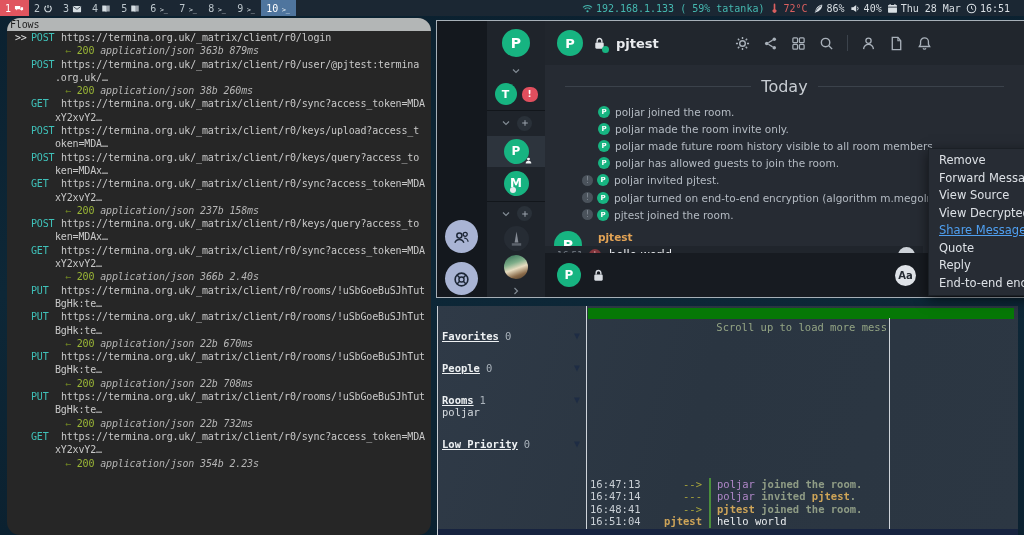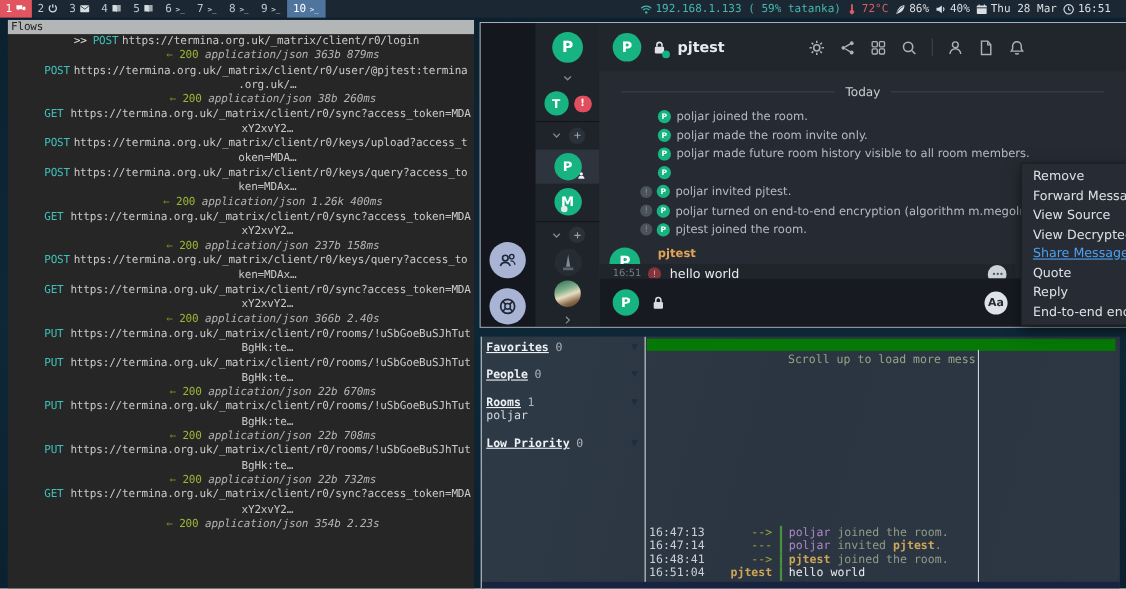--- a/index.html
+++ b/index.html
@@ -30,24 +30,24 @@
   .ws.urgent{background:#e0555f;color:#fff;}
   .ws.urgent .ic{color:#fff;}
   .ws.focused{background:#4f759e;color:#fff;}
   .ws.focused .ic{color:#e8f0f5;}
   .statusbar{margin-left:auto;display:flex;align-items:center;gap:5px;padding-right:14px;}
   .seg{display:flex;align-items:center;gap:3px;white-space:nowrap;}
   .seg .ic{font-size:11px;}
 
   
   .mitm{position:absolute;left:7px;top:18px;width:424px;height:517px;background:#262626;
-    font-family:"DejaVu Sans Mono",monospace;font-size:10px;letter-spacing:-0.15px;overflow:hidden;}
+    font-family:"DejaVu Sans Mono",monospace;font-size:10px;letter-spacing:-0.15px;overflow:hidden;border-radius:13px;}
   .mitm-title{background:#b3b6b6;color:#1e1e1e;height:13px;line-height:13px;padding-left:3px;}
   .flow-list{padding-left:8px;}
-  .fl{height:13.3px;line-height:13.3px;white-space:nowrap;color:#c9c9c9;text-align:center;}
+  .fl{height:13.3px;line-height:13.3px;white-space:nowrap;color:#c9c9c9;}
   .fl .mk{display:inline-block;width:16px;color:#e4e4e4;}
   .fl .method{display:inline-block;width:30px;color:#3fc1b9;}
   .fl.cont{padding-left:40px;}
   .fl.resp{padding-left:50px;}
   .fl .arr{color:#6f8422;}
   .fl .code{color:#9ab636;}
   .fl .meta{color:#b4b4b4;font-style:italic;}
 
   
   .matrix{position:absolute;left:436px;top:20px;width:589px;height:278px;border:1px solid #a7b0b8;
@@ -71,21 +71,21 @@
   .av-art{width:24px;height:24px;border-radius:50%;flex:none;
     background:linear-gradient(160deg,#2e6b52 0%,#7fae8a 35%,#e7dcc0 55%,#8a6b4a 78%,#4a3a2a 100%);}
   .m-main{flex:1;display:flex;flex-direction:column;min-width:0;}
   .m-header{height:44px;background:#21262d;display:flex;align-items:center;gap:9px;padding:0 12px;flex:none;}
   .room-name{color:#e9ebee;font-weight:bold;font-size:13px;}
   .lockwrap{position:relative;display:flex;color:#dfe3e7;font-size:15px;}
   .lockdot{position:absolute;right:-2px;bottom:-1px;width:7px;height:7px;border-radius:50%;background:#17b481;}
   .hdr-icons{margin-left:auto;margin-right:80px;display:flex;align-items:center;gap:13px;color:#a9b1ba;font-size:15px;}
   .hdr-sep{width:1px;height:16px;background:#3c434c;}
   .timeline{flex:1;background:#262b33;padding-top:10px;overflow:hidden;position:relative;}
-  .day-div{display:flex;align-items:center;gap:10px;margin:2px 20px 7px;color:#c8cdd3;font-size:11px;}
+  .day-div{display:flex;align-items:center;gap:10px;margin:2px 20px 7px;color:#c8cdd3;font-size:16px;}
   .day-div .line{flex:1;height:1px;background:#3b424b;}
   .ev{display:flex;align-items:center;height:17.2px;padding-left:53px;font-size:10.5px;color:#b4bbc3;white-space:nowrap;}
   .ev.withdot{padding-left:37px;}
   .gdot{width:11px;height:11px;border-radius:50%;background:#4a525b;color:#868e97;font-size:8px;
     display:flex;align-items:center;justify-content:center;margin-right:4px;flex:none;}
   .ev .avatar{width:12px;height:12px;font-size:7px;margin-right:5px;}
   .msg-block{position:relative;margin-top:7px;}
   .msg-block .avatar{position:absolute;left:9px;top:1px;width:28px;height:28px;font-size:14px;}
   .msg-sender{padding-left:53px;color:#e2a355;font-weight:bold;font-size:10.5px;height:14px;line-height:14px;}
   .msg-row{margin-top:2px;height:18px;background:#20252c;width:378px;display:flex;align-items:center;position:relative;}
@@ -108,37 +108,37 @@
   .ctx-item.active{color:#4f9ff0;text-decoration:underline;}
 
   
   .term{position:absolute;left:437px;top:306px;width:581px;height:229px;
     background:linear-gradient(105deg,#2f3a47 0%,#2a3541 45%,#2c3743 100%);
     border-left:1px solid #c8ced4;font-family:"DejaVu Sans Mono",monospace;font-size:10.5px;overflow:hidden;box-sizing:border-box;}
   .t-sep1{position:absolute;left:148px;top:0;width:1px;height:229px;background:#cfd4da;}
   .t-sep2{position:absolute;left:451px;top:12px;width:1px;height:217px;background:#cfd4da;}
   .t-green{position:absolute;left:150px;top:2px;right:4px;height:11px;background:#067806;}
   .t-side{position:absolute;left:0;top:4px;width:147px;color:#dfe3e7;}
-  .t-sec{position:relative;margin-bottom:13px;padding-left:4px;}
+  .t-sec{position:relative;margin-bottom:13px;padding-left:4px;margin-top:20px;}
   .t-sec-h{font-weight:bold;}
   .t-sec-h .lbl{text-decoration:underline;color:#eef1f3;}
   .t-sec-h .cnt{color:#aab3bb;font-weight:normal;margin-left:6px;}
   .t-tri{position:absolute;right:5px;top:0;color:#1e2c44;font-size:10px;}
   .t-room{color:#d6dbe0;font-weight:normal;}
   .t-notice{position:absolute;top:15px;left:150px;width:299px;text-align:right;color:#94a584;white-space:nowrap;}
   .t-log{position:absolute;left:152px;bottom:7px;width:297px;}
   .t-line{display:flex;height:12.6px;line-height:12.6px;white-space:nowrap;}
   .t-time{width:56px;color:#c9cfd5;flex:none;}
   .t-prefix{width:56px;text-align:right;flex:none;}
   .t-bar{width:2px;background:#4a8f3c;margin:0 6px 0 7px;flex:none;}
   .p-arrow{color:#aaa73c;}
   .p-gold{color:#cfa558;font-weight:bold;}
   .seg-purple{color:#b087c9;}
   .seg-gold{color:#cfa558;font-weight:bold;}
-  .seg-dim{color:#8f9c85;}
+  .seg-dim{color:#8f9c85;font-weight:bold;}
   .seg-white{color:#e9ecee;}
   .t-status{position:absolute;left:0;bottom:0;width:100%;height:6px;background:#17233f;}
 </style>
 </head>
 <body>
 
 <div class="wp wp-tealband"></div>
 <div class="wp wp-artcorner"></div>
 <div class="wp wp-salmon"></div>
 <div class="wp wp-left"></div>
@@ -266,21 +266,20 @@
       <div class="fl resp"><span class="arr">← </span><span class="code">200</span> <span class="meta">application/json 363b 879ms</span></div>
       <div class="fl"><span class="mk"></span><span class="method">POST</span><span class="url">https://termina.org.uk/_matrix/client/r0/user/@pjtest:termina</span></div>
       <div class="fl cont">.org.uk/…</div>
       <div class="fl resp"><span class="arr">← </span><span class="code">200</span> <span class="meta">application/json 38b 260ms</span></div>
       <div class="fl"><span class="mk"></span><span class="method">GET</span><span class="url">https://termina.org.uk/_matrix/client/r0/sync?access_token=MDA</span></div>
       <div class="fl cont">xY2xvY2…</div>
       <div class="fl"><span class="mk"></span><span class="method">POST</span><span class="url">https://termina.org.uk/_matrix/client/r0/keys/upload?access_t</span></div>
       <div class="fl cont">oken=MDA…</div>
       <div class="fl"><span class="mk"></span><span class="method">POST</span><span class="url">https://termina.org.uk/_matrix/client/r0/keys/query?access_to</span></div>
       <div class="fl cont">ken=MDAx…</div>
-      <div class="fl resp"><span class="arr">← </span><span class="code">200</span> <span class="meta">application/json 1.26k 400ms</span></div>
       <div class="fl"><span class="mk"></span><span class="method">GET</span><span class="url">https://termina.org.uk/_matrix/client/r0/sync?access_token=MDA</span></div>
       <div class="fl cont">xY2xvY2…</div>
       <div class="fl resp"><span class="arr">← </span><span class="code">200</span> <span class="meta">application/json 237b 158ms</span></div>
       <div class="fl"><span class="mk"></span><span class="method">POST</span><span class="url">https://termina.org.uk/_matrix/client/r0/keys/query?access_to</span></div>
       <div class="fl cont">ken=MDAx…</div>
       <div class="fl"><span class="mk"></span><span class="method">GET</span><span class="url">https://termina.org.uk/_matrix/client/r0/sync?access_token=MDA</span></div>
       <div class="fl cont">xY2xvY2…</div>
       <div class="fl resp"><span class="arr">← </span><span class="code">200</span> <span class="meta">application/json 366b 2.40s</span></div>
       <div class="fl"><span class="mk"></span><span class="method">PUT</span><span class="url">https://termina.org.uk/_matrix/client/r0/rooms/!uSbGoeBuSJhTut</span></div>
       <div class="fl cont">BgHk:te…</div>
@@ -442,20 +441,21 @@
           <div class="ev">
             <span class="avatar">P</span>
             <span>poljar made the room invite only.</span>
           </div>
           <div class="ev">
             <span class="avatar">P</span>
             <span>poljar made future room history visible to all room members.</span>
           </div>
           <div class="ev">
             <span class="avatar">P</span>
+            <span>poljar has allowed guests to join the room.</span>
           </div>
           <div class="ev withdot">
             <span class="gdot">!</span>
             <span class="avatar">P</span>
             <span>poljar invited pjtest.</span>
           </div>
           <div class="ev withdot">
             <span class="gdot">!</span>
             <span class="avatar">P</span>
             <span>poljar turned on end-to-end encryption (algorithm m.megolm.v1.aes-sha2).</span>

